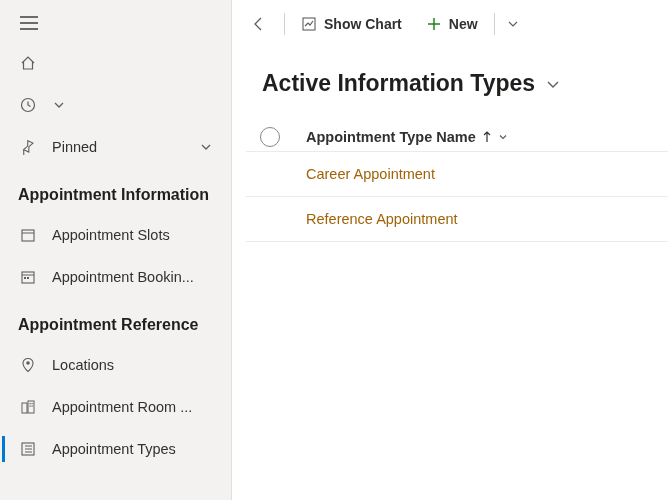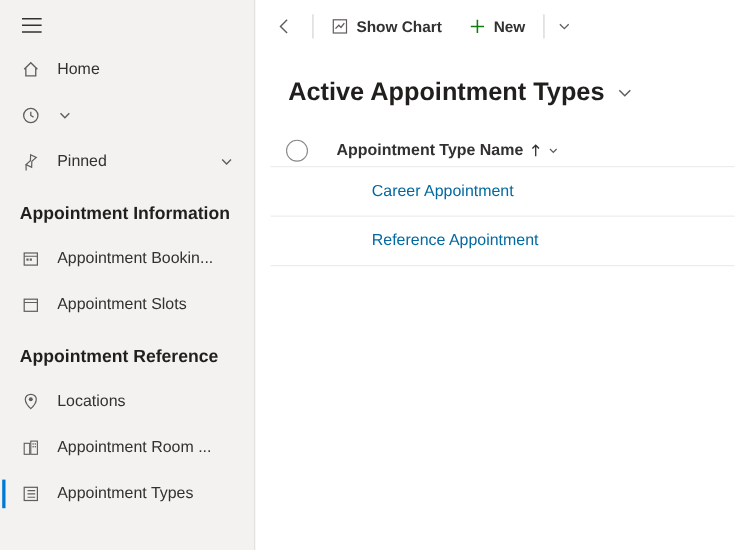--- a/index.html
+++ b/index.html
@@ -132,24 +132,23 @@
     gap: 6px;
   }
   .grid-row {
     display: flex;
     align-items: center;
     padding: 14px 0 14px 8px;
     border-bottom: 1px solid #edebe9;
   }
   .grid-row .spacer { width: 52px; }
   .grid-row .link {
-    color: #0369a1;
+    color: #a16207;
     font-size: 14.5px;
     cursor: pointer;
-    margin-left: 32px;
   }
   svg { display: block; }
 </style>
 </head>
 <body>
 
 <div class="sidebar">
   <div class="hamburger">
     <svg width="18" height="14" viewBox="0 0 18 14">
       <line x1="0" y1="1" x2="18" y2="1" stroke="#323130" stroke-width="1.4"></line>
@@ -157,21 +156,20 @@
       <line x1="0" y1="13" x2="18" y2="13" stroke="#323130" stroke-width="1.4"></line>
     </svg>
   </div>
 
   <div class="nav-item">
     <span class="icon">
       <svg width="16" height="16" viewBox="0 0 16 16">
           <path d="M2 8 L8 2 L14 8 M3.5 7 V14 H12.5 V7" fill="none" stroke="#605e5c" stroke-width="1.2"></path>
         </svg>
     </span>
-    <span class="label">Home</span>
   </div>
 
   <div class="nav-item">
     <span class="icon">
       <svg width="16" height="16" viewBox="0 0 16 16">
           <circle cx="8" cy="8" r="6.5" fill="none" stroke="#605e5c" stroke-width="1.2"></circle>
           <path d="M8 4.5 V8 L10.5 9.5" fill="none" stroke="#605e5c" stroke-width="1.2"></path>
         </svg>
     </span>
     <span class="chev">
@@ -195,35 +193,35 @@
     </span>
   </div>
 
   <div class="group-header">Appointment Information</div>
 
   <div class="nav-item">
     <span class="icon">
       <svg width="16" height="16" viewBox="0 0 16 16">
           <rect x="2" y="3" width="12" height="11" fill="none" stroke="#605e5c" stroke-width="1.1"></rect>
           <line x1="2" y1="6" x2="14" y2="6" stroke="#605e5c" stroke-width="1"></line>
+        </svg>
+    </span>
+    <span class="label">Appointment Slots</span>
+  </div>
+
+  <div class="nav-item">
+    <span class="icon">
+      <svg width="16" height="16" viewBox="0 0 16 16">
+          <rect x="2" y="3" width="12" height="11" fill="none" stroke="#605e5c" stroke-width="1.1"></rect>
+          <line x1="2" y1="6" x2="14" y2="6" stroke="#605e5c" stroke-width="1"></line>
           <rect x="4" y="8" width="2" height="2" fill="#605e5c"></rect>
           <rect x="7" y="8" width="2" height="2" fill="#605e5c"></rect>
         </svg>
     </span>
     <span class="label">Appointment Bookin...</span>
-  </div>
-
-  <div class="nav-item">
-    <span class="icon">
-      <svg width="16" height="16" viewBox="0 0 16 16">
-          <rect x="2" y="3" width="12" height="11" fill="none" stroke="#605e5c" stroke-width="1.1"></rect>
-          <line x1="2" y1="6" x2="14" y2="6" stroke="#605e5c" stroke-width="1"></line>
-        </svg>
-    </span>
-    <span class="label">Appointment Slots</span>
   </div>
 
   <div class="group-header">Appointment Reference</div>
 
   <div class="nav-item">
     <span class="icon">
       <svg width="16" height="16" viewBox="0 0 16 16">
           <path d="M8 1.5 C5 1.5 3 3.5 3 6 C3 10 8 14.5 8 14.5 C8 14.5 13 10 13 6 C13 3.5 11 1.5 8 1.5 Z" fill="none" stroke="#605e5c" stroke-width="1.1"></path>
           <circle cx="8" cy="6" r="1.8" fill="#605e5c"></circle>
         </svg>
@@ -291,21 +289,21 @@
     <div class="cmdbtn" style="padding:0 6px">
       <span class="icn">
         <svg width="12" height="12" viewBox="0 0 12 12">
             <path d="M2 4 L6 8 L10 4" fill="none" stroke="#605e5c" stroke-width="1.2"></path>
           </svg>
       </span>
     </div>
   </div>
 
   <div class="page-title-row">
-    <span class="page-title">Active Appointment Types</span>
+    <span class="page-title">Active Information Types</span>
     <span>
       <svg width="16" height="16" viewBox="0 0 16 16">
           <path d="M3 6 L8 11 L13 6" fill="none" stroke="#605e5c" stroke-width="1.4"></path>
         </svg>
     </span>
   </div>
 
   <div class="grid">
     <div class="grid-header">
       <div class="selcircle"></div>

